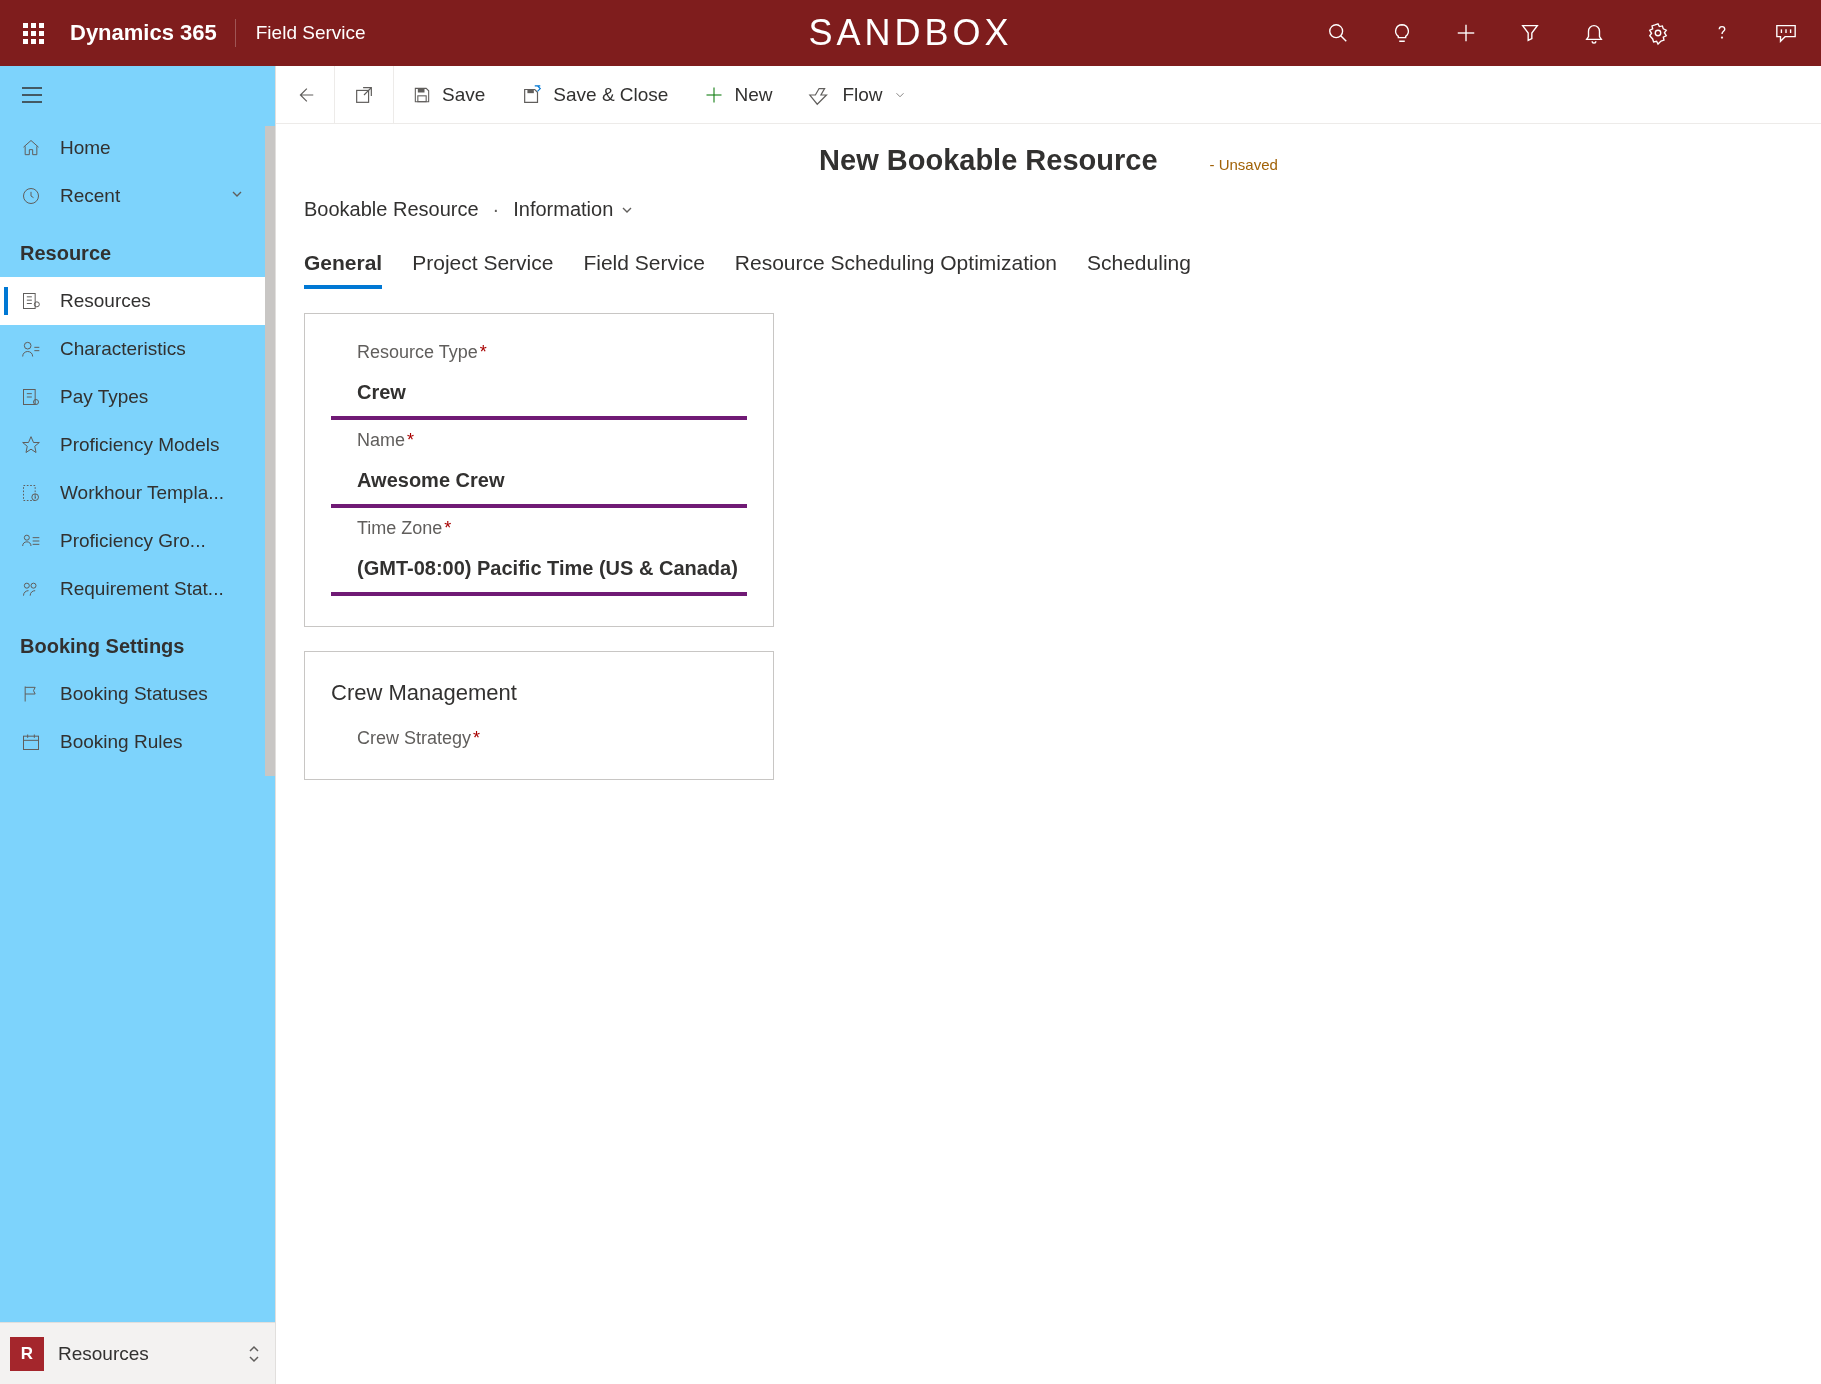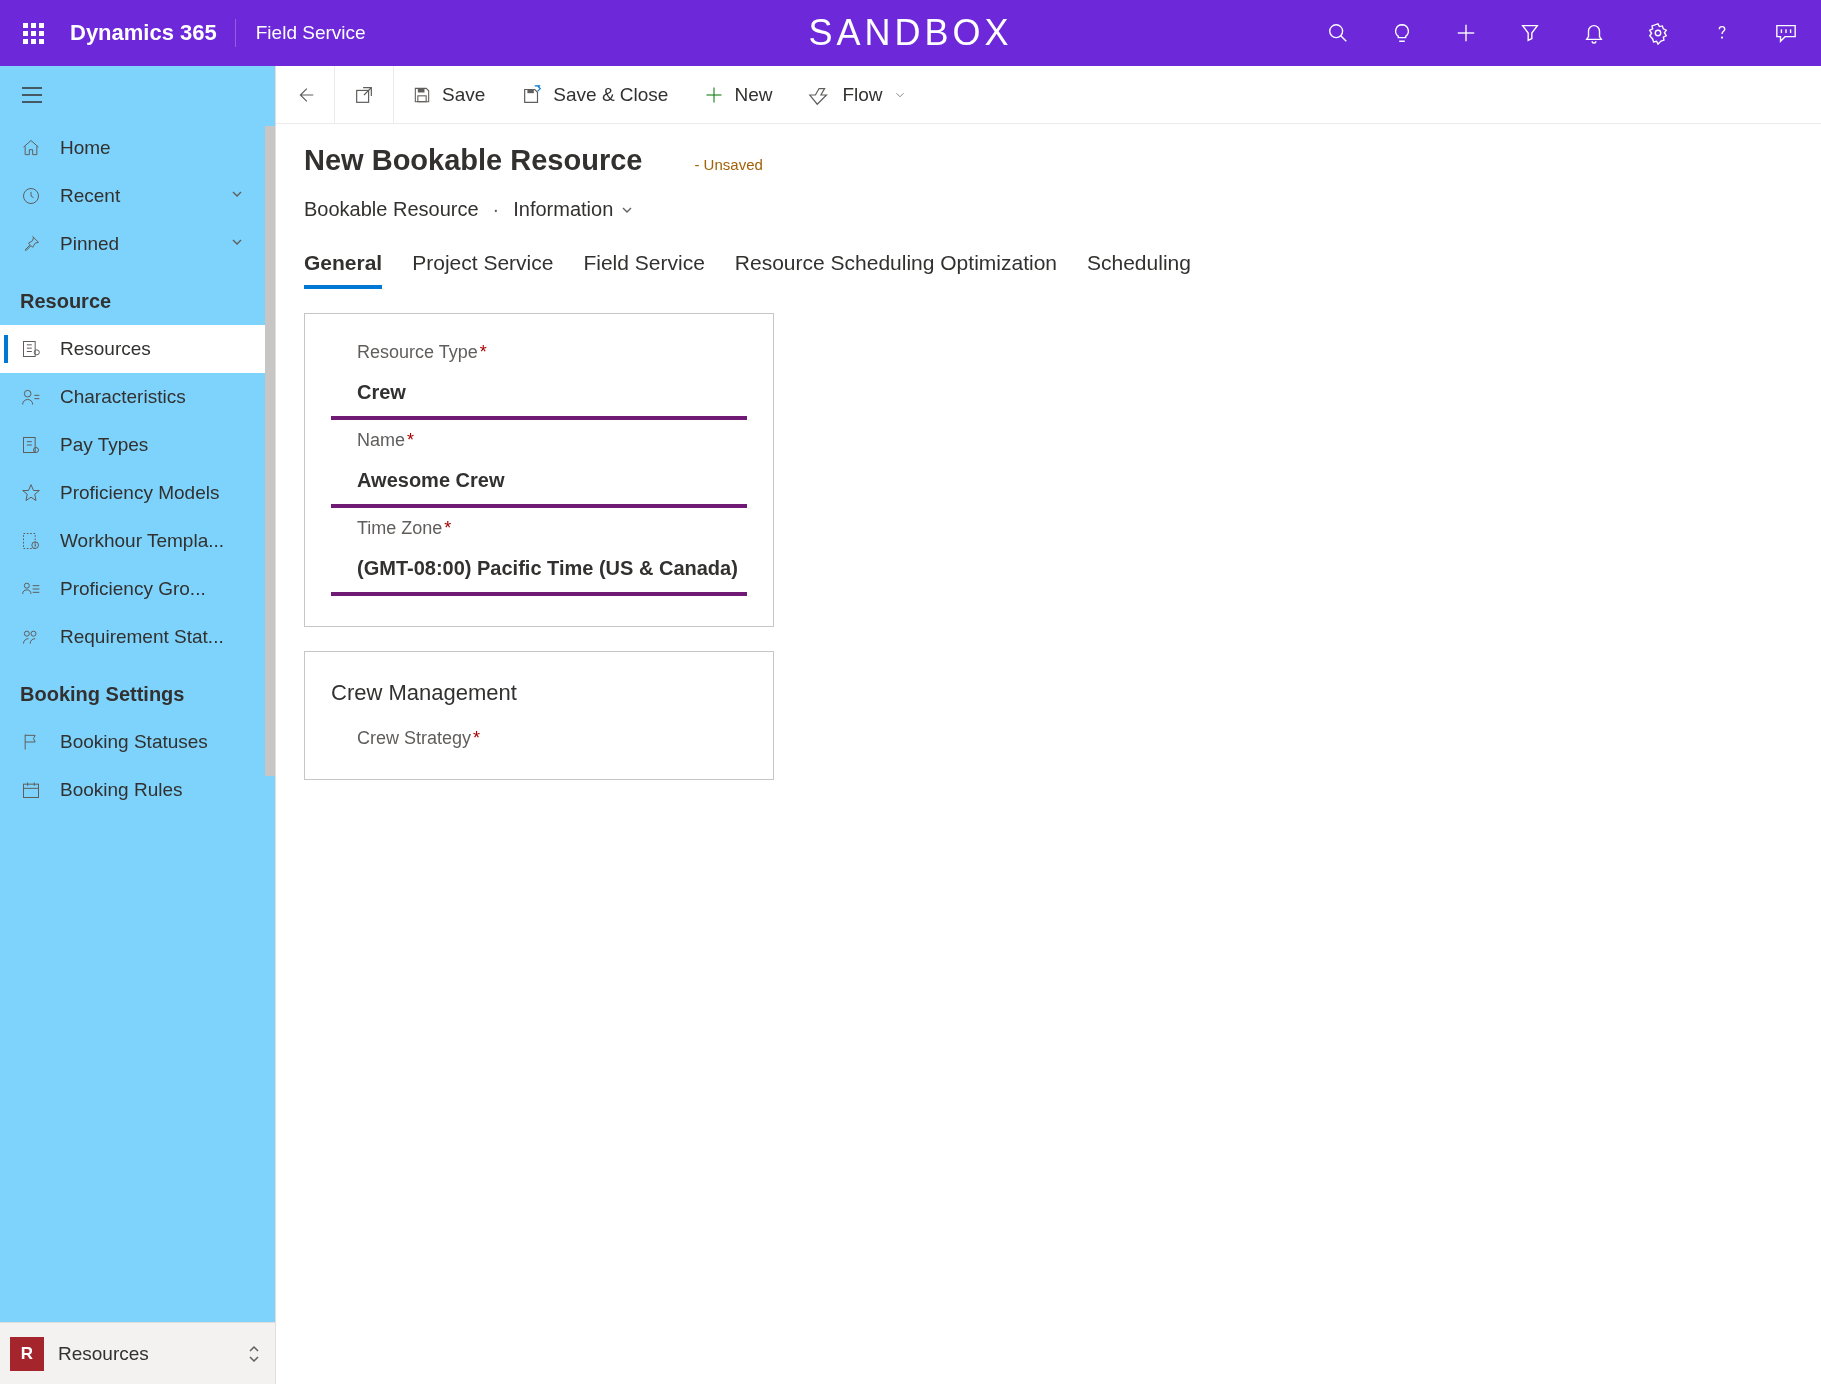--- a/index.html
+++ b/index.html
@@ -1,21 +1,21 @@
 <!DOCTYPE html>
 <html><head>
 <meta charset="utf-8">
 <style>
   * { box-sizing: border-box; margin: 0; padding: 0; }
   html, body { height: 100%; width: 100%; font-family: "Segoe UI", Tahoma, sans-serif; color: #323130; }
   body { display: flex; flex-direction: column; background: #fff; }
 
   
   .top-header {
-    background: #6d28d9;
+    background: #7f1d1d;
     color: #fff;
     height: 66px;
     display: flex;
     align-items: center;
     padding: 0 10px;
     font-weight: 400;
     position: relative;
   }
   .waffle { width: 46px; display: flex; align-items: center; justify-content: center; }
   .waffle-grid { display: grid; grid-template-columns: repeat(3, 5px); grid-template-rows: repeat(3, 5px); gap: 3px; }
@@ -64,21 +64,21 @@
   .content { flex: 1; display: flex; flex-direction: column; overflow: hidden; }
 
   .cmdbar { height: 58px; border-bottom: 1px solid #edebe9; display: flex; align-items: center; }
   .cmdbar .seg { height: 100%; display: flex; align-items: center; justify-content: center; border-right: 1px solid #edebe9; padding: 0 18px; cursor: pointer; }
   .cmdbar .cmd { display: flex; align-items: center; gap: 10px; padding: 0 18px; height: 100%; cursor: pointer; font-size: 19px; }
   .cmdbar .cmd svg, .cmdbar .seg svg { stroke: #605e5c; stroke-width: 1.3; fill: none; }
   .cmdbar .cmd.new svg { stroke: #107c10; }
   .cmdbar .chev-sm { width: 14px; height: 14px; }
 
   .page-body { flex: 1; overflow-y: auto; padding: 20px 28px; }
-  .page-title-row { display: flex; align-items: baseline; gap: 14px; }
+  .page-title-row { display: flex; align-items: baseline; gap: 14px; justify-content: center; }
   .page-title { font-size: 29px; font-weight: 600; }
   .page-sub { font-size: 15px; color: #a16207; margin-left: 38px; }
   .breadcrumb-row { display: flex; align-items: flex-end; gap: 14px; font-size: 20px; margin-top: 21px; color: #323130; }
   .breadcrumb-row .dot { color: #605e5c; }
   .breadcrumb-row .formname { display: flex; align-items: center; gap: 6px; cursor: pointer; }
 
   .tabs { display: flex; gap: 30px; margin-top: 30px; font-size: 21px; }
   .tabs .tab { padding-bottom: 10px; cursor: pointer; color: #323130; }
   .tabs .tab.active { font-weight: 600; border-bottom: 4px solid #0078d4; }
 
@@ -185,31 +185,20 @@
         <span class="lbl">Home</span>
       </div>
       <div class="nav-item">
         <span class="icon">
             <svg width="20" height="20" viewBox="0 0 24 24">
               <circle cx="12" cy="12" r="9"></circle>
               <path d="M12 7v5l3 2"></path>
             </svg>
           </span>
         <span class="lbl">Recent</span>
-        <span class="chev"><svg width="16" height="16" viewBox="0 0 24 24" stroke="#605e5c" fill="none" stroke-width="2">
-              <path d="M6 9l6 6 6-6"></path>
-            </svg></span>
-      </div>
-      <div class="nav-item">
-        <span class="icon">
-            <svg width="20" height="20" viewBox="0 0 24 24">
-              <path d="M14 3l7 7-4 1-3 5-2-2-6 6-1-1 6-6-2-2 5-3 1-4z"></path>
-            </svg>
-          </span>
-        <span class="lbl">Pinned</span>
         <span class="chev"><svg width="16" height="16" viewBox="0 0 24 24" stroke="#605e5c" fill="none" stroke-width="2">
               <path d="M6 9l6 6 6-6"></path>
             </svg></span>
       </div>
 
       <div class="nav-group-header">Resource</div>
       <div class="nav-item active">
         <span class="icon">
             <svg width="20" height="20" viewBox="0 0 24 24">
               <rect x="3" y="3" width="14" height="18"></rect>

